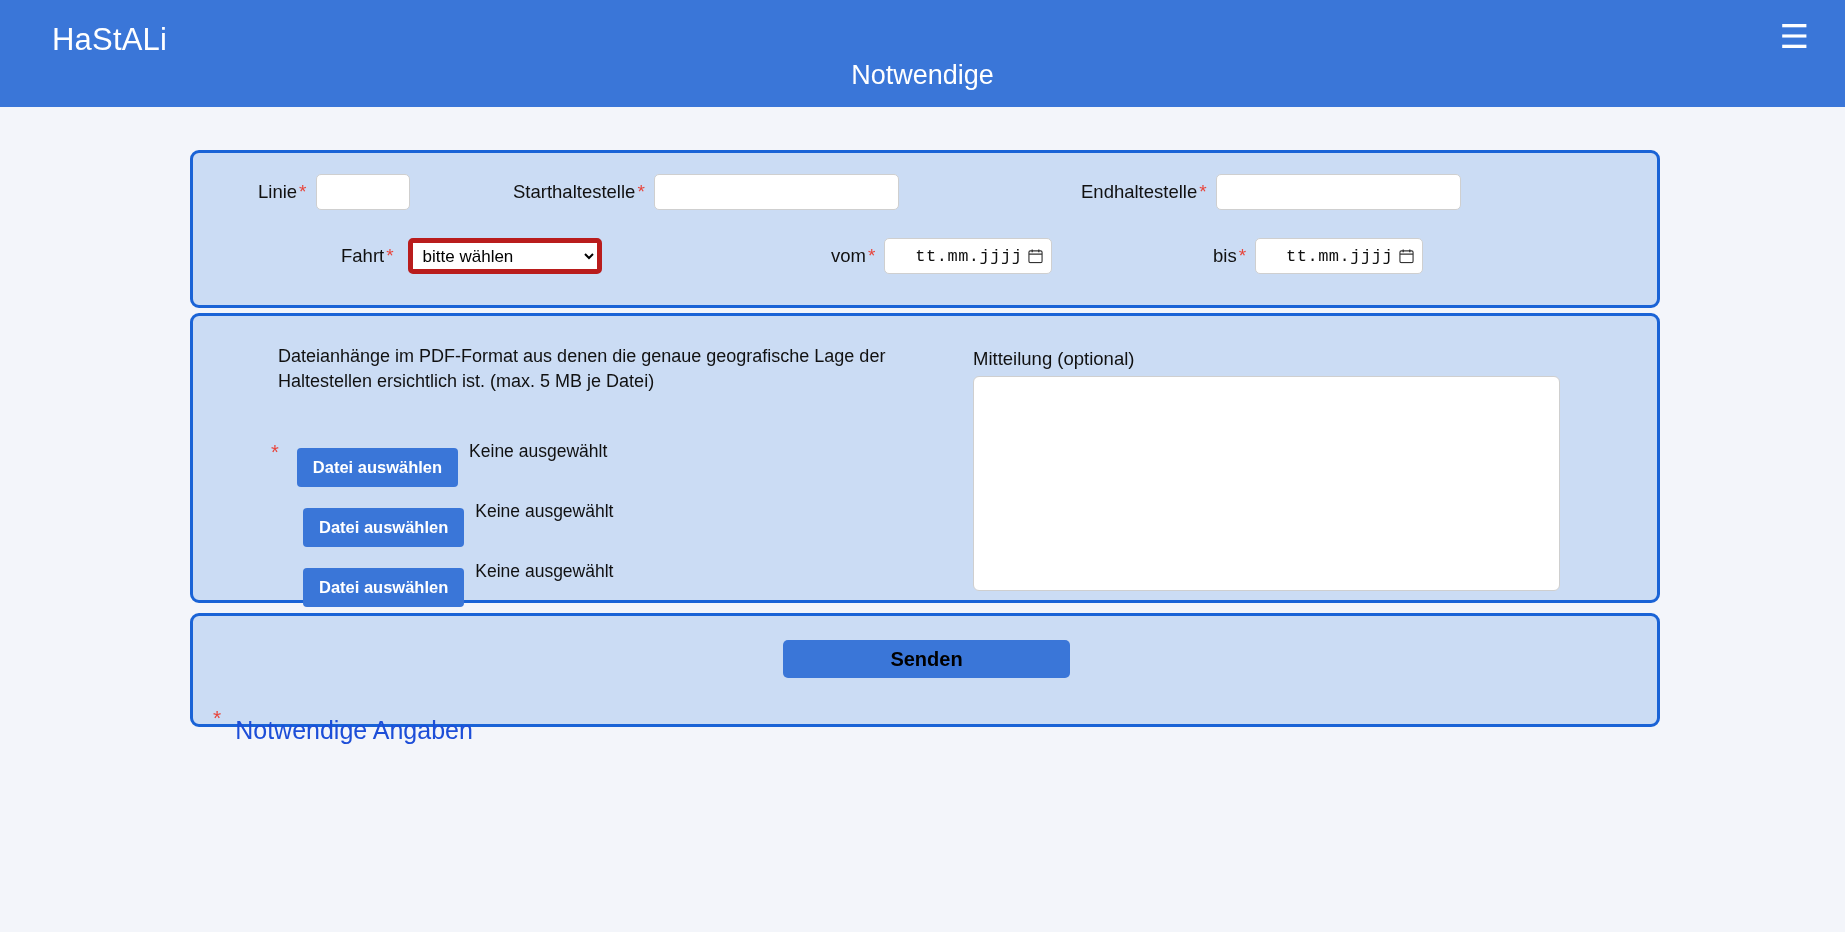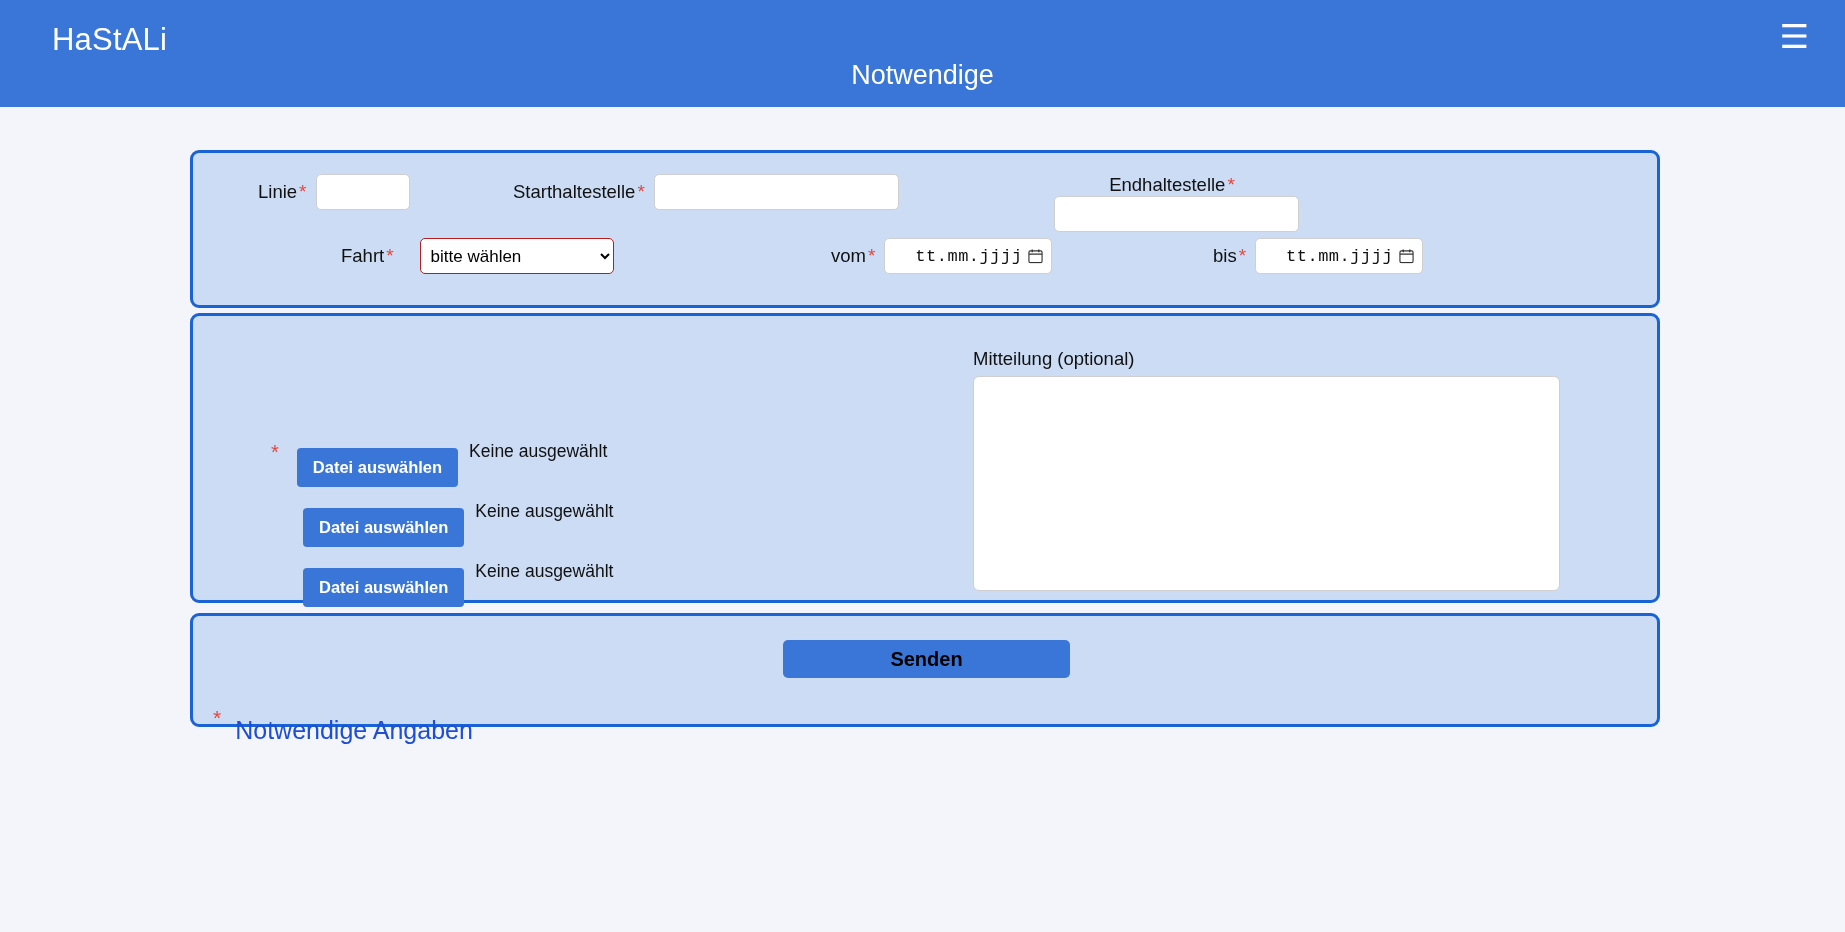--- a/index.html
+++ b/index.html
@@ -98,22 +98,22 @@
     padding: 0 7px;
     outline: none;
   }
   #input-linie { width: 94px; margin-left: 9px; }
   #input-start { width: 245px; margin-left: 9px; }
   #input-ende  { width: 245px; margin-left: 9px; }
 
   select.select-input {
     width: 194px;
     height: 36px;
-    margin-left: 26px;
-    border: 1px solid #b91c1c;
+    margin-left: 14px;
+    border: 5px solid #b91c1c;
     border-radius: 5px;
     background: #ffffff;
     font-family: "Liberation Sans", sans-serif;
     font-size: 17px;
     padding: 0 6px;
     outline: none;
   }
 
   .date-input {
     position: relative;
@@ -250,21 +250,21 @@
   </div>
 
   <div class="row" style="left:320px; top:21px;">
     <span class="grp">
       <span class="field-label">Starthaltestelle</span>
       <span class="req">*</span>
     </span>
     <input class="text-input" id="input-start" type="text" value="" style="">
   </div>
 
-  <div class="row" style="left:852px; top:21px;flex-direction:column;">
+  <div class="row" style="left:888px; top:21px;">
     <span class="grp">
       <span class="field-label">Endhaltestelle</span>
       <span class="req">*</span>
     </span>
     <input class="text-input" id="input-ende" type="text" value="" style="">
   </div>
 
   <div class="row" style="left:148px; top:85px;">
     <span class="grp">
       <span class="field-label">Fahrt</span>
@@ -303,20 +303,21 @@
         <line x1="1" y1="6" x2="15" y2="6" stroke="#333" stroke-width="1.2"></line>
         <line x1="4.5" y1="1" x2="4.5" y2="4" stroke="#333" stroke-width="1.4"></line>
         <line x1="11.5" y1="1" x2="11.5" y2="4" stroke="#333" stroke-width="1.4"></line>
       </svg>
     </div>
   </div>
 </div>
 
 <div class="panel" id="panel-files">
 
+  <div class="files-note">Dateianhänge im PDF-Format aus denen die genaue geografische Lage der Haltestellen ersichtlich ist. (max. 5 MB je Datei)</div>
 
   <div class="file-row" style="left:78px; top:100px;">
     <span class="req">*</span>
     <button class="btn-file">Datei auswählen</button>
     <span class="file-status">Keine ausgewählt</span>
   </div>
 
   <div class="file-row" style="left:110px; top:160px;">
     <button class="btn-file">Datei auswählen</button>
     <span class="file-status">Keine ausgewählt</span>

